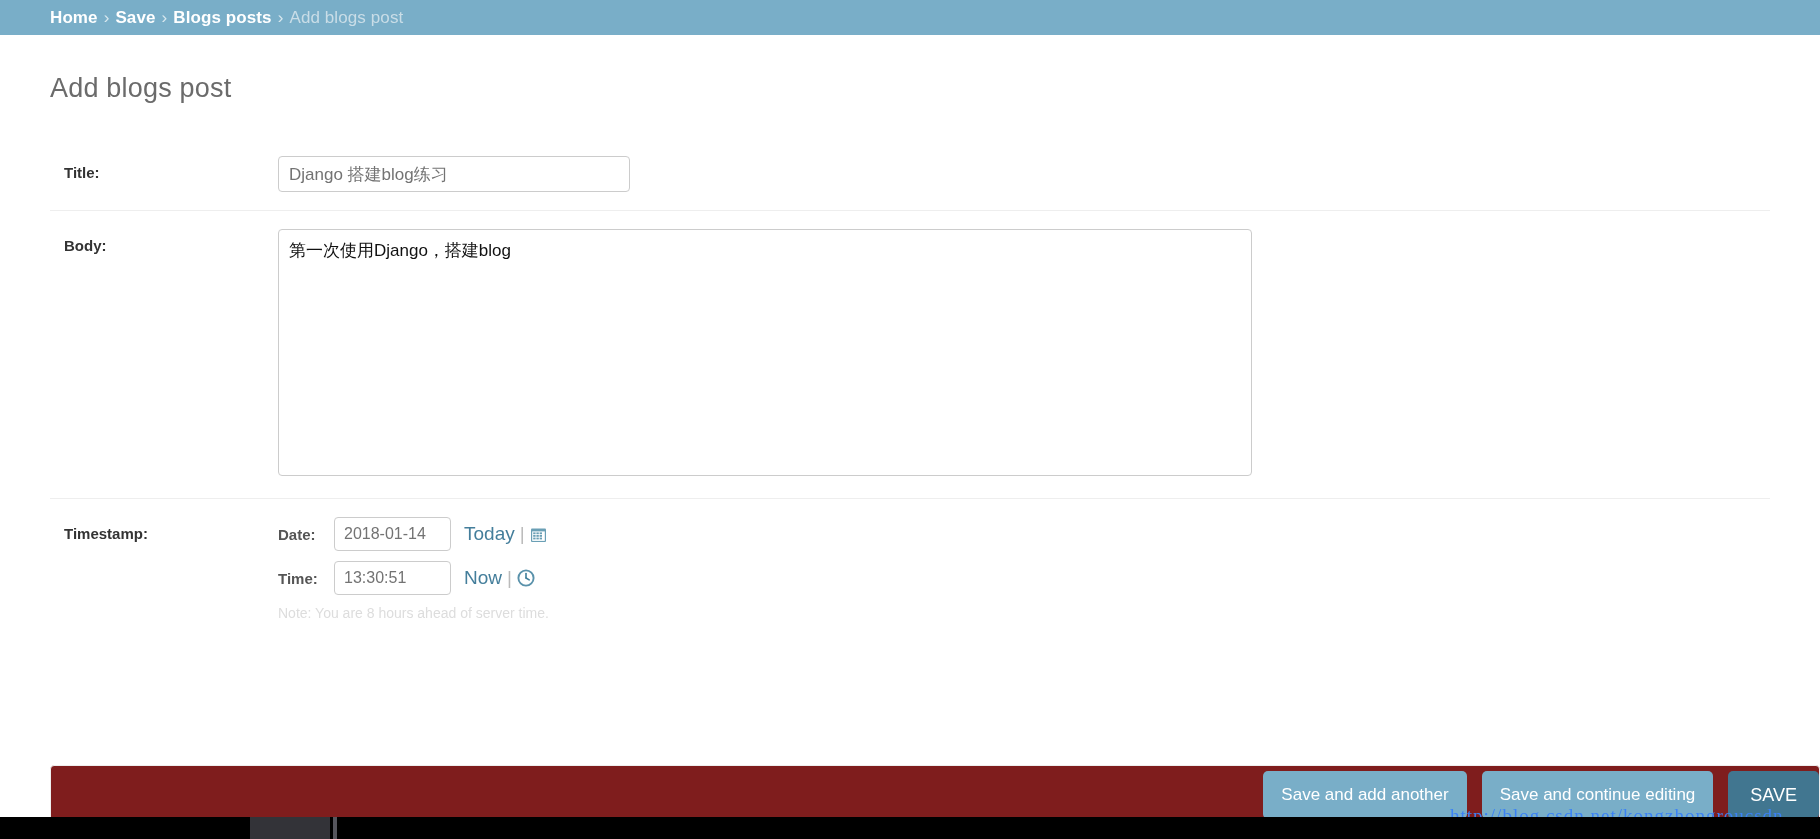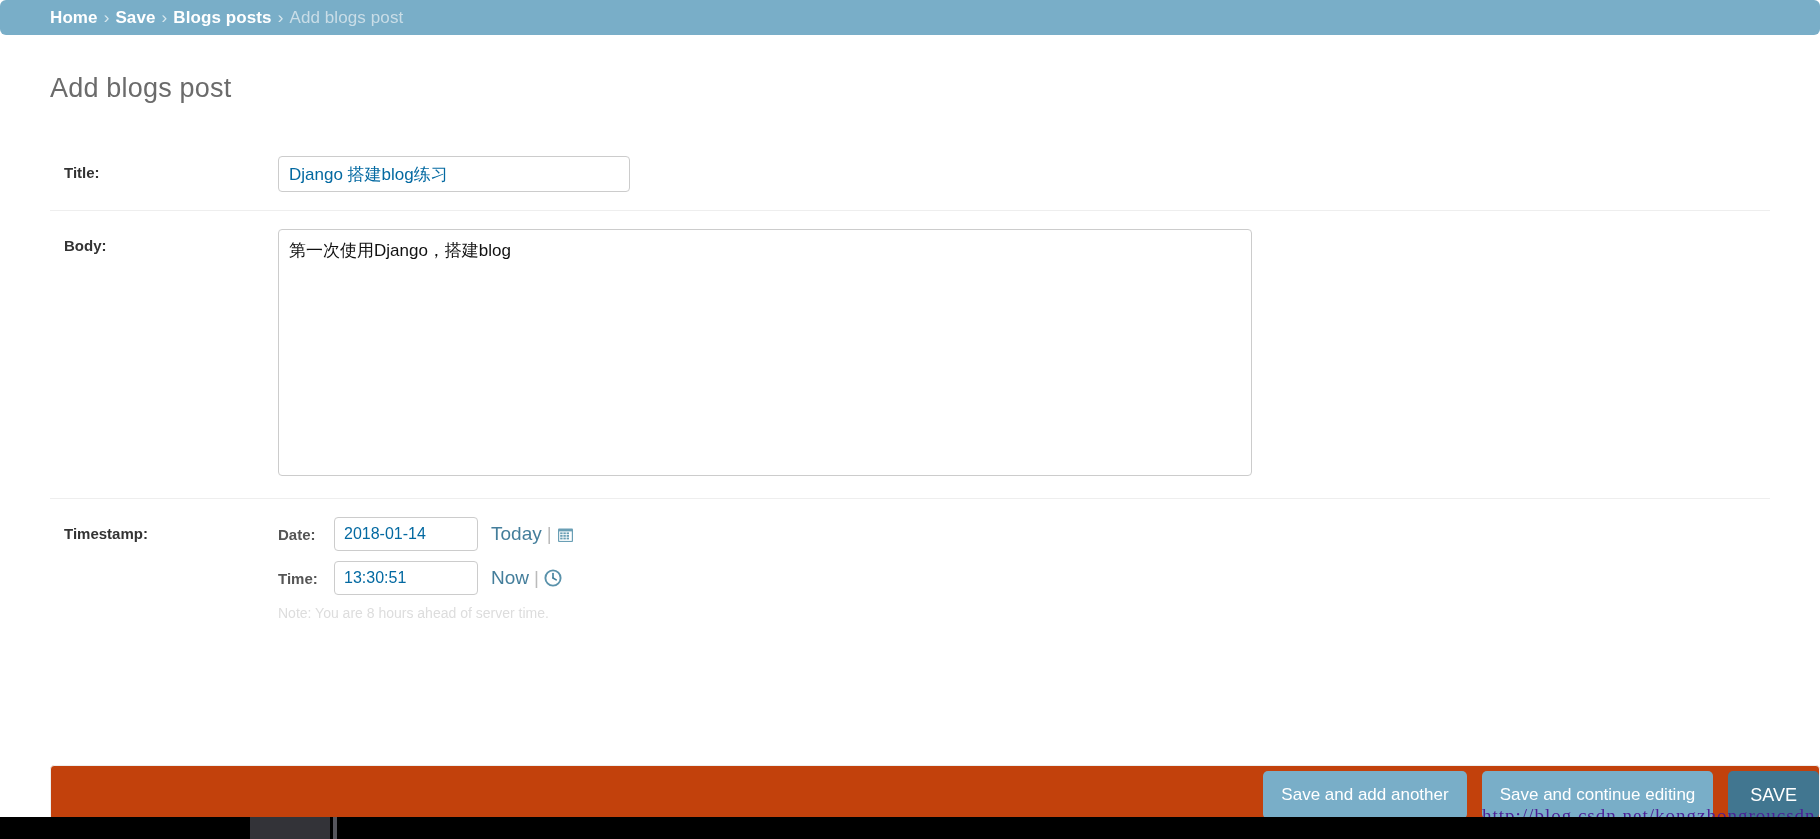--- a/index.html
+++ b/index.html
@@ -21,21 +21,20 @@
   
   .breadcrumb-bar {
     height: 35px;
     background: #79aec8;
     display: flex;
     align-items: center;
     padding: 0 0 0 50px;
     font-size: 17px;
     color: #ffffff;
     letter-spacing: .1px;
-    border-radius: 6px;
   }
   .crumb-link {
     color: #ffffff;
     font-weight: bold;
     text-decoration: none;
     cursor: pointer;
   }
   .crumb-sep {
     color: #d8e8ef;
     margin: 0 6px;
@@ -77,21 +76,21 @@
     font-size: 15px;
     font-weight: bold;
     color: #333333;
   }
   .row-field { flex: 1 1 auto; }
 
   
   .text-input {
     font-family: "Liberation Sans", "DejaVu Sans", sans-serif;
     font-size: 17px;
-    color: #0369a1;
+    color: #737373;
     padding: 7px 10px;
     border: 1px solid #cccccc;
     border-radius: 4px;
     background: #ffffff;
     outline: none;
   }
   .title-input { width: 352px; }
 
   .body-textarea {
     font-family: "Liberation Sans", "DejaVu Sans", sans-serif;
@@ -115,21 +114,21 @@
     align-items: center;
     margin-bottom: 10px;
   }
   .ts-label {
     font-size: 15px;
     font-weight: bold;
     color: #555555;
     width: 56px;
     flex: 0 0 56px;
   }
-  .ts-input { width: 144px; font-size: 16px; padding: 7px 9px; }
+  .ts-input { width: 117px; font-size: 16px; padding: 7px 9px; }
   .ts-actions {
     margin-left: 13px;
     display: flex;
     align-items: center;
     font-size: 19px;
     color: #447e9b;
   }
   .ts-actions .shortcut {
     color: #447e9b;
     cursor: pointer;
@@ -151,21 +150,21 @@
     color: #dddddd;
   }
 
   
   .submit-row {
     position: absolute;
     left: 50px;
     right: 0;
     top: 765px;
     height: 60px;
-    background: #c2410c;
+    background: #7f1d1d;
     border: 1px solid #eeeeee;
     border-top-left-radius: 4px;
     border-top-right-radius: 4px;
     display: flex;
     align-items: center;
     justify-content: flex-end;
     padding-right: 0;
   }
   .btn {
     font-family: "Liberation Sans", "DejaVu Sans", sans-serif;
@@ -187,25 +186,24 @@
     margin-left: 15px;
     margin-right: 0;
   }
 
   .watermark {
     position: absolute;
     left: 1450px;
     top: 805px;
     font-family: "Liberation Serif", "DejaVu Serif", serif;
     font-size: 19px;
-    color: #4c1d95;
+    color: #3b82f6;
     white-space: nowrap;
     letter-spacing: 1px;
     pointer-events: none;
-    margin-left: 32px;
   }
 
   
   .taskbar {
     position: absolute;
     left: 0;
     bottom: 0;
     width: 1820px;
     height: 22px;
     background: #000000;

